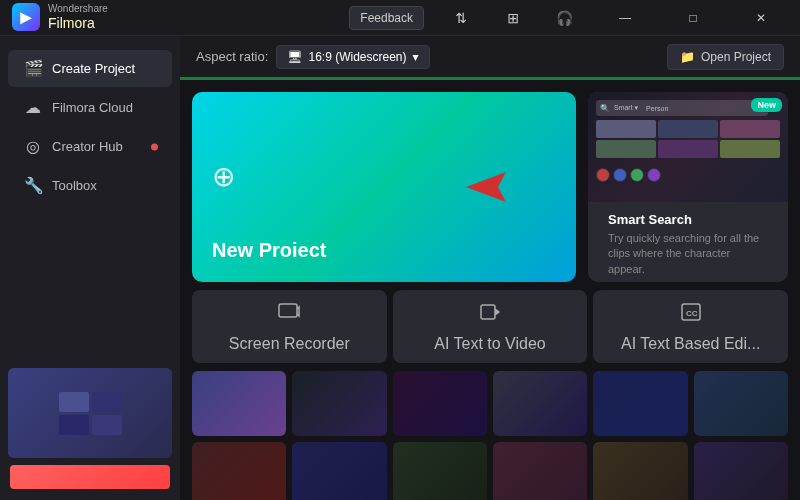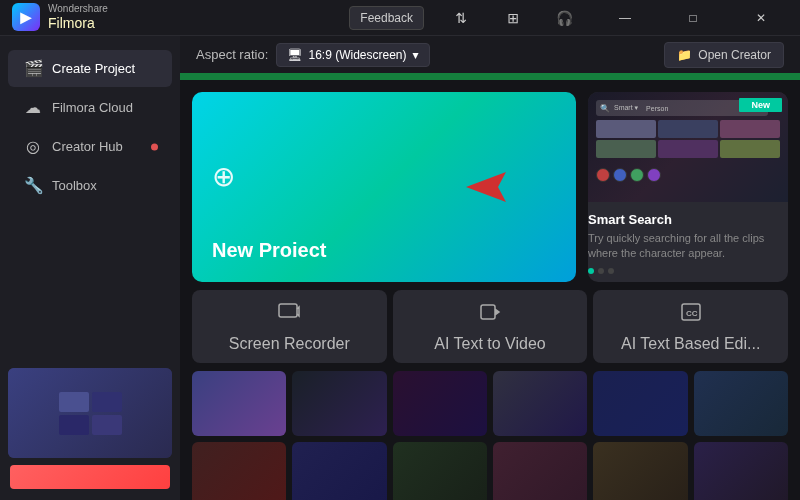--- a/index.html
+++ b/index.html
@@ -149,21 +149,21 @@
     }
 
     
     .content-topbar {
       height: 44px;
       background: #1a1a1f;
       display: flex;
       align-items: center;
       justify-content: space-between;
       padding: 0 16px;
-      border-bottom: 7px solid #15803d;
+      border-bottom: 3px solid #15803d;
     }
     .aspect-ratio-section {
       display: flex;
       align-items: center;
       gap: 8px;
       font-size: 13px;
       color: #bbb;
     }
     .aspect-dropdown {
       background: #2d2d38;
@@ -240,22 +240,22 @@
       overflow: hidden;
     }
     .new-badge {
       position: absolute;
       top: 6px;
       right: 6px;
       background: #00c9a0;
       color: #fff;
       font-size: 9px;
       font-weight: 700;
-      padding: 2px 12px;
-      border-radius: 1px;
+      padding: 2px 6px;
+      border-radius: 6px;
     }
     .preview-grid {
       display: grid;
       grid-template-columns: 1fr 1fr 1fr;
       gap: 2px;
       padding: 8px;
       padding-top: 28px;
     }
     .preview-cell {
       height: 18px;
@@ -277,21 +277,21 @@
       background: rgba(255,255,255,0.15);
       border-radius: 3px;
       display: flex;
       align-items: center;
       padding: 0 4px;
       font-size: 8px;
       color: #ccc;
       gap: 4px;
     }
     .smart-card-info {
-      padding: 10px 0;
+      padding: 10px 20px;
     }
     .smart-card-title {
       font-size: 13px;
       font-weight: 600;
       color: #fff;
       margin-bottom: 4px;
     }
     .smart-card-desc {
       font-size: 11px;
       color: #888;
@@ -422,21 +422,21 @@
       <div class="aspect-ratio-section">
         <span>Aspect ratio:</span>
         <div class="aspect-dropdown">
           <span>🖥</span>
           <span>16:9 (Widescreen)</span>
           <span>▾</span>
         </div>
       </div>
       <button class="open-project-btn">
         <span>📁</span>
-        <span>Open Creator</span>
+        <span>Open Project</span>
       </button>
     </div>
 
     <div class="cards-area">
 
       <div class="new-project-card">
         <div class="new-project-plus">⊕</div>
         <div class="new-project-label">New Proiect</div>
 
         <div style="position:absolute;right:60px;top:50%;transform:translateY(-50%) rotate(180deg);font-size:0;">

